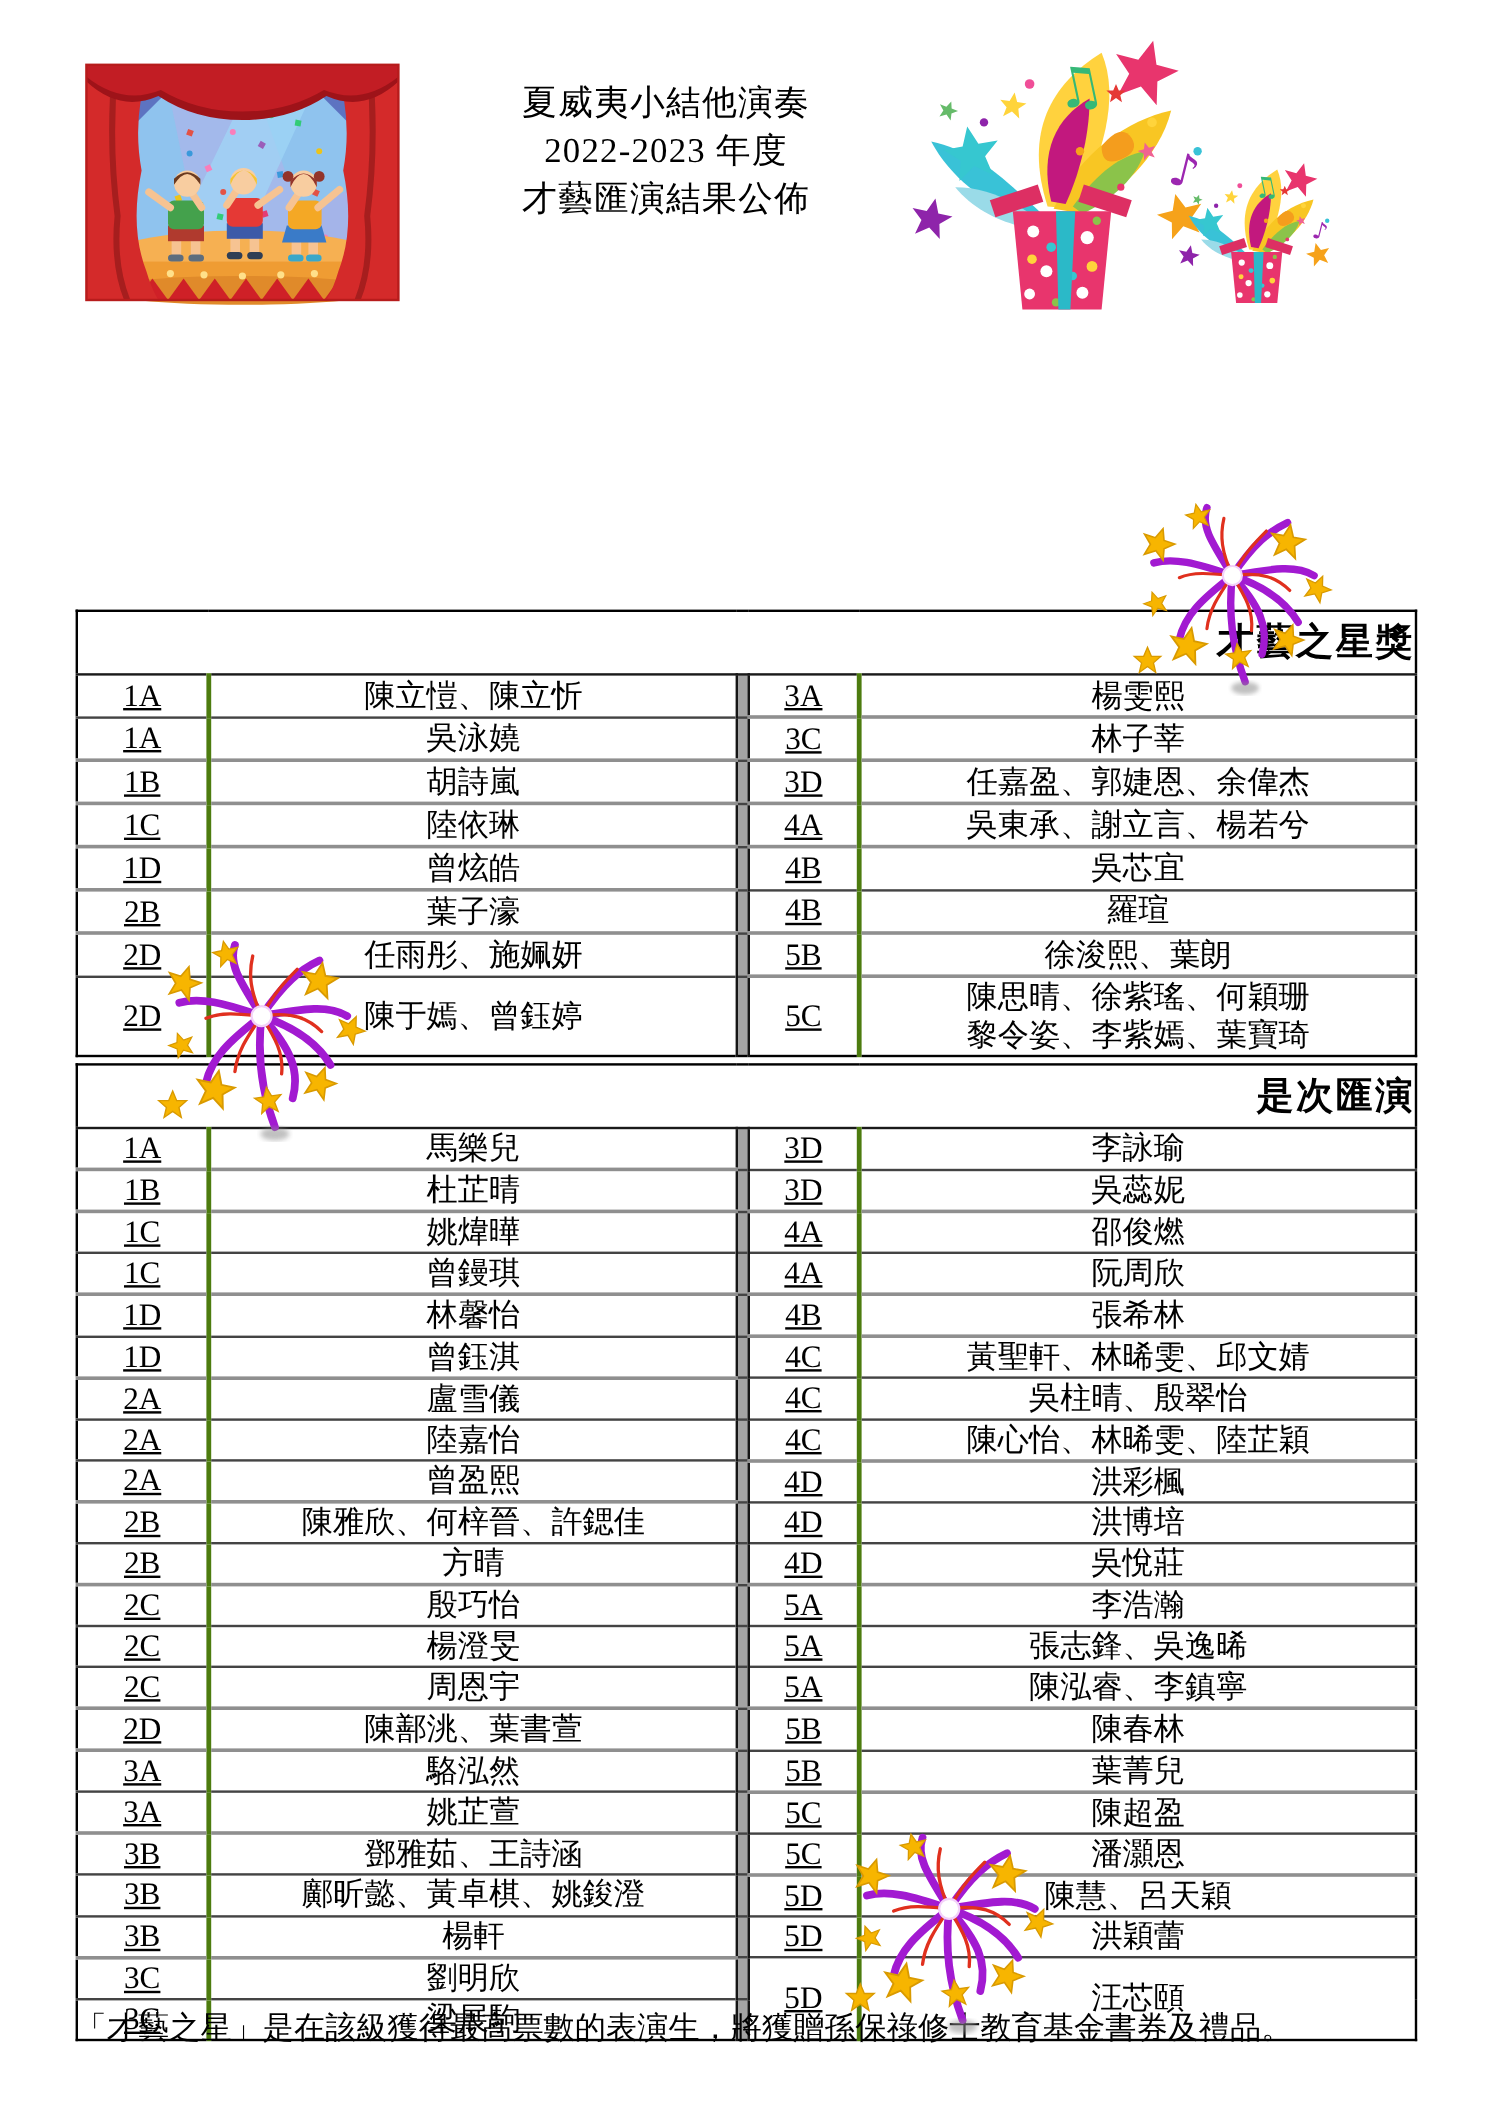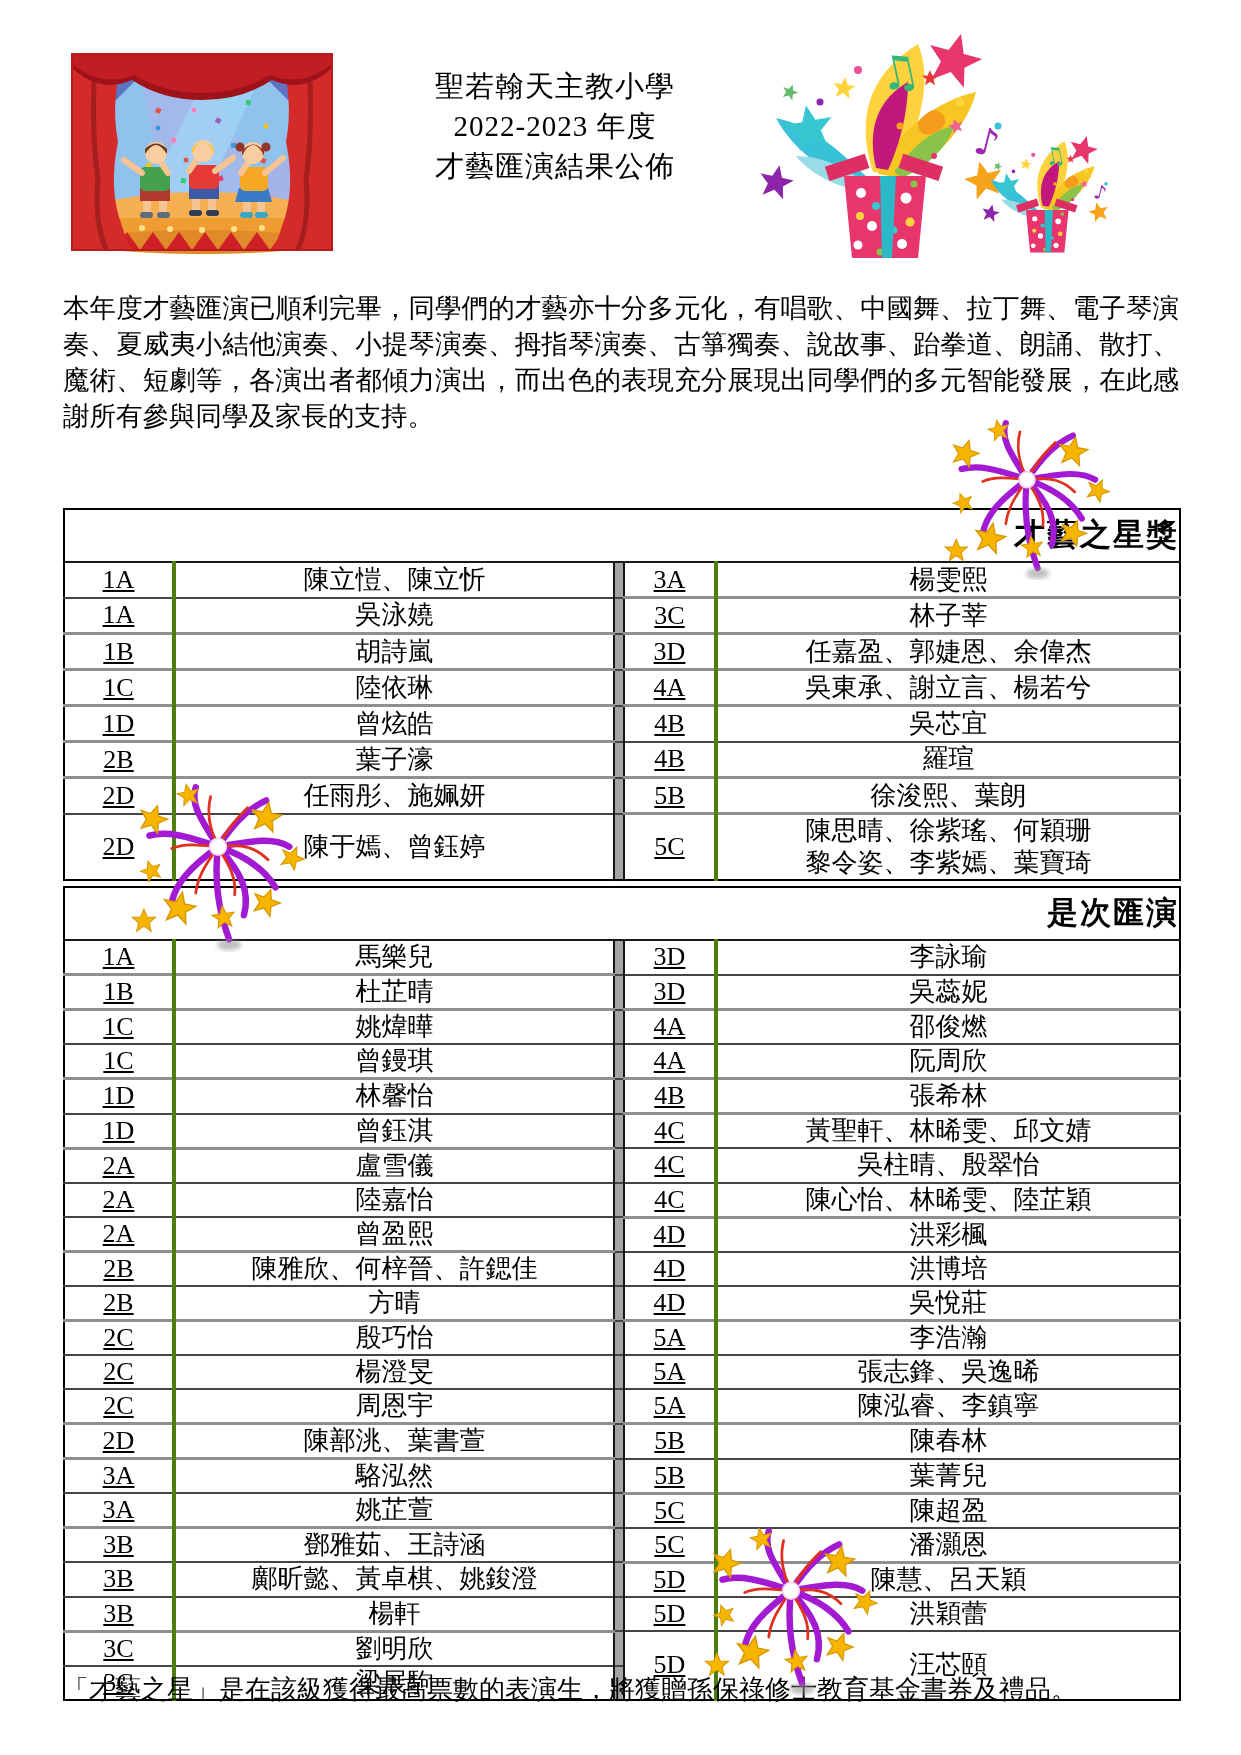--- a/index.html
+++ b/index.html
@@ -270,32 +270,31 @@
     <g transform="translate(272,0) scale(-1,1)">
       <path d="M6,6 L58,6 Q44,52 52,94 Q42,142 56,178 Q60,192 66,202 L6,202 Z" fill="#d42a2a"></path>
       <path d="M30,6 Q24,72 32,132 Q28,172 40,202" stroke="#a61e1e" stroke-width="5" fill="none"></path>
     </g>
     <path d="M6,6 H266 V20 Q238,46 206,32 Q176,52 136,52 Q96,52 66,32 Q34,46 6,20 Z" fill="#9e1319"></path>
     <path d="M6,6 H266 V16 Q236,40 204,27 Q174,45 136,45 Q98,45 68,27 Q36,40 6,16 Z" fill="#c21d24"></path>
     <rect x="6" y="6" width="260" height="196" fill="none" stroke="#b71c1c" stroke-width="2"></rect>
   </svg>
 
   <div class="title-block">
-    <div>聖若翰天主教小學</div>
+    <div>夏威夷小結他演奏</div>
     <div>2022-2023 年度</div>
     <div>才藝匯演結果公佈</div>
   </div>
 
   <svg class="gifts" viewBox="0 0 372 238">
     <use href="#gift"></use>
     <use href="#gift" transform="translate(228,104) scale(0.52)"></use>
   </svg>
 
   <div class="intro">
-    <p>本年度才藝匯演已順利完畢，同學們的才藝亦十分多元化，有唱歌、中國舞、拉丁舞、電子琴演奏、夏威夷小結他演奏、小提琴演奏、拇指琴演奏、古箏獨奏、說故事、跆拳道、朗誦、散打、魔術、短劇等，各演出者都傾力演出，而出色的表現充分展現出同學們的多元智能發展，在此感謝所有參與同學及家長的支持。</p>
   </div>
 
   <table class="awards t1">
     <colgroup>
         <col style="width:110px">
         <col style="width:440px">
         <col style="width:10px">
         <col style="width:92px">
         <col style="width:464px">
       </colgroup>

